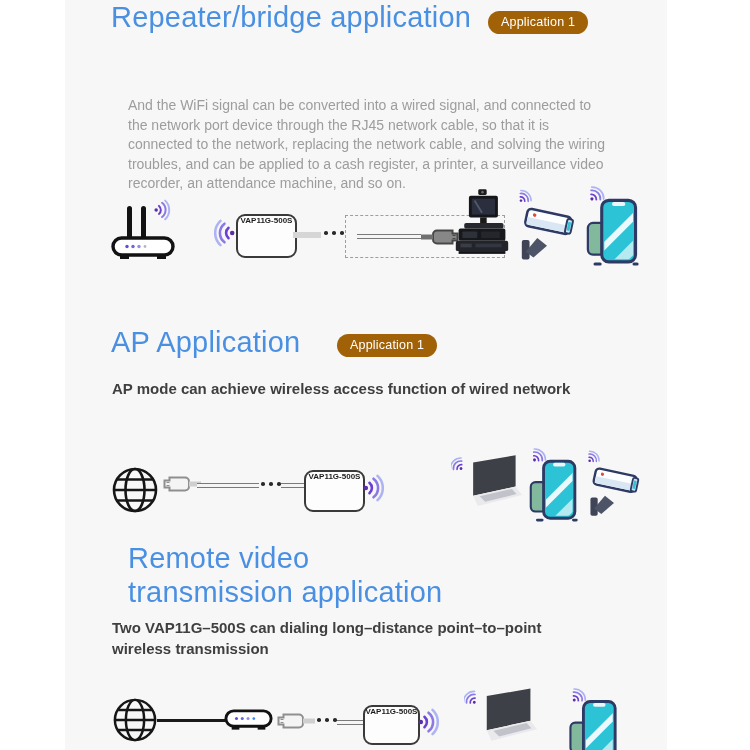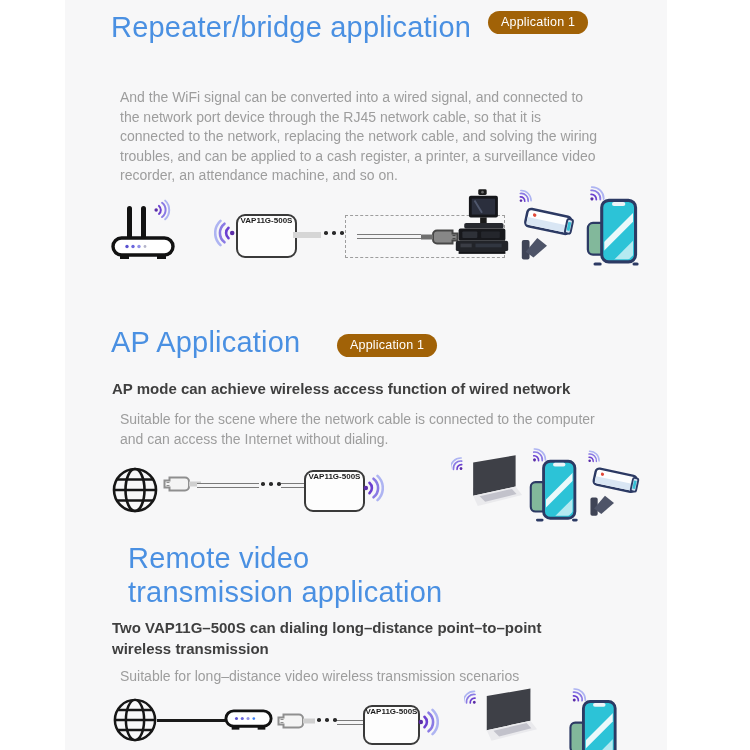--- a/index.html
+++ b/index.html
@@ -2,33 +2,33 @@
 <html><head>
 <meta charset="utf-8">
 <style>
   html,body{margin:0;padding:0;overflow:hidden;}
   body{width:750px;height:750px;background:#ffffff;font-family:"Liberation Sans",sans-serif;position:relative;}
   .card{position:absolute;left:65px;top:0;width:602px;height:750px;background:#f7f7f8;overflow:hidden;}
   .po{position:absolute;}
   .title{position:absolute;margin:0;font-weight:400;color:#4a90e2;font-size:29px;line-height:34px;white-space:pre-line;letter-spacing:0.2px;}
   .badge{position:absolute;background:#a16207;color:#ffffff;font-size:12.5px;height:23px;line-height:23px;padding:0 13px;border-radius:12.5px;letter-spacing:0.2px;}
   .sub{position:absolute;margin:0;font-size:15px;font-weight:bold;color:#3f3f3f;line-height:21px;white-space:pre-line;}
-  .para{position:absolute;margin:8px;font-size:14px;color:#9d9d9d;line-height:19.5px;white-space:pre-line;}
+  .para{position:absolute;margin:16px;font-size:14px;color:#9d9d9d;line-height:19.5px;white-space:pre-line;}
   .vapbox{position:absolute;background:#fdfdfd;border:2.2px solid #3a3a3a;border-radius:9px;display:flex;justify-content:center;}
   .vapbox span{font-size:8px;font-weight:bold;color:#1c1c1c;letter-spacing:0;}
   .cable-solid{background:#d6d6d6;}
   .cable-double{background:#f5f5f6;border-top:1.6px solid #7a7a7a;border-bottom:1.6px solid #7a7a7a;box-sizing:border-box;}
   .dashedbox{border:1.5px dashed #9e9e9e;box-sizing:border-box;}
   .dots{display:flex;gap:4.5px;align-items:center;}
   .dots i{display:block;width:3.6px;height:3.6px;border-radius:50%;background:#2a2a2a;}
   .flip{transform:scaleX(-1);}
   .dark{filter:brightness(0.55) contrast(1.15);}
   .line-solid{background:#1a1a1a;}
   
-  .t1{left:46px;top:10px;}      .bd1{left:423px;top:11px;}
+  .t1{left:46px;top:0;}      .bd1{left:423px;top:11px;}
   .sb1{left:47px;top:54px;}    .pr1{left:47px;top:80px;width:552px;}
   .router1{left:45px;top:194px;width:70px;height:68px;}
   .wifiL1{left:149px;top:219px;width:21px;height:28px;}
   .vap1{left:171px;top:214px;width:57px;height:40px;}
   .stub1{left:228px;top:232px;width:28px;height:6px;}
   .d1{left:259px;top:231px;}
   .dashed1{left:280px;top:215px;width:160px;height:43px;}
   .cabled1{left:292px;top:234px;width:64px;height:5px;}
   .rj45d1{left:356px;top:227px;width:38px;height:20px;transform:scaleX(-1);}
   .register1{left:388px;top:189px;width:58px;height:68px;}
@@ -193,22 +193,20 @@
   <svg class="po camera1" viewBox="0 0 64 74">
       <use href="#g-camera"></use>
     </svg>
   <svg class="po phone1" viewBox="0 0 52 78">
       <use href="#g-phone"></use>
     </svg>
 
   <h1 class="title t2">AP Application</h1>
   <span class="badge bd2">Application 1</span>
   <p class="sub sb2">AP mode can achieve wireless access function of wired network</p>
-  <p class="para pr2">Suitable for the scene where the network cable is connected to the computer
-and can access the Internet without dialing.</p>
 
   <svg class="po globe2" viewBox="0 0 48 48">
       <use href="#g-globe"></use>
     </svg>
   <svg class="po rj452" viewBox="0 0 38 20">
       <use href="#g-rj45"></use>
     </svg>
   <div class="po cableA2 cable-double"></div>
   <div class="po d2 dots">
       <i></i>
@@ -229,21 +227,20 @@
       <use href="#g-phone"></use>
     </svg>
   <svg class="po camera2" viewBox="0 0 64 74">
       <use href="#g-camera"></use>
     </svg>
 
   <h1 class="title t3">Remote video
 transmission application</h1>
   <p class="sub sb3">Two VAP11G–500S can dialing long–distance point–to–point
 wireless transmission</p>
-  <p class="para pr3">Suitable for long–distance video wireless transmission scenarios</p>
 
   <svg class="po globe3" viewBox="0 0 48 48">
       <use href="#g-globe"></use>
     </svg>
   <div class="po line3 line-solid"></div>
   <svg class="po modem3" viewBox="0 0 52 26">
       <use href="#g-modem"></use>
     </svg>
   <svg class="po rj453" viewBox="0 0 38 20">
       <use href="#g-rj45"></use>

